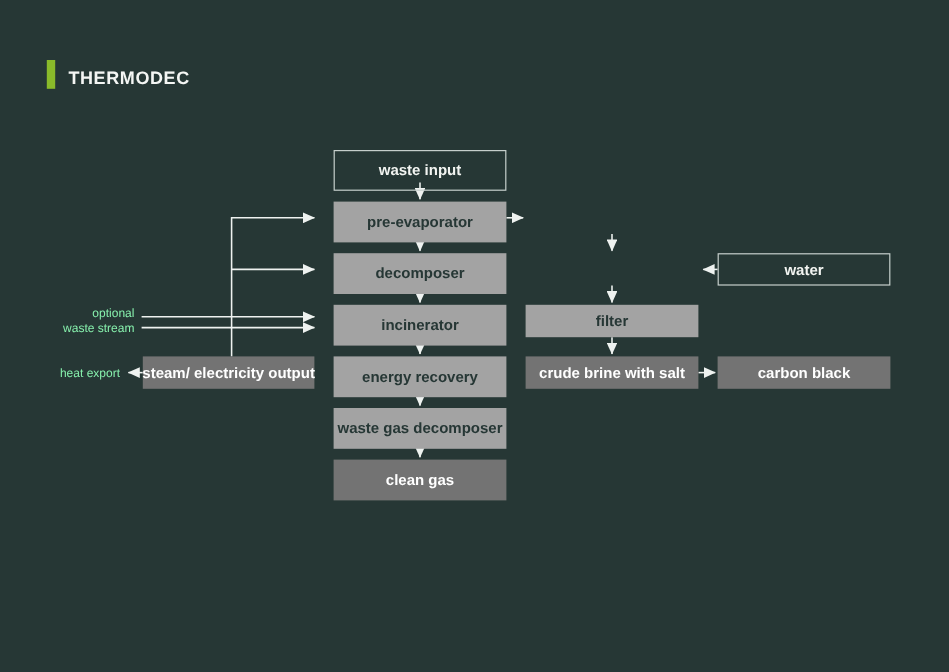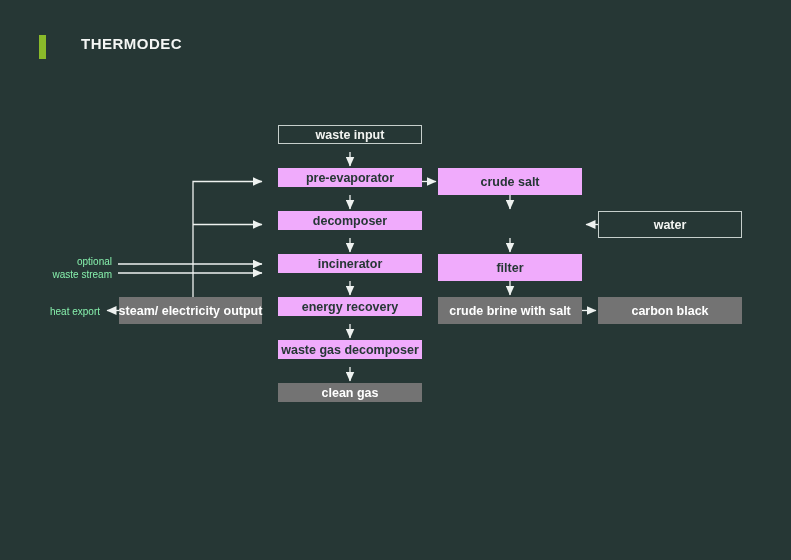--- a/index.html
+++ b/index.html
@@ -5,39 +5,39 @@
   html,body{margin:0;padding:0;}
   body{
     width:791px;height:560px;
     background:#263735;
     font-family:"Liberation Sans",sans-serif;
     overflow:hidden;
   }
   .canvas{position:relative;width:791px;height:560px;background:#263735;}
 
   
-  .title-block{position:absolute;left:39px;top:35px;display:flex;align-items:flex-start;gap:24px;}
+  .title-block{position:absolute;left:39px;top:50px;display:flex;align-items:flex-end;}
   .title-bar{width:7px;height:24px;background:#8aba2a;margin-right:11px;}
   .title-text{
     color:#f4f6f4;font-size:15px;font-weight:bold;letter-spacing:0.5px;
   }
 
   
   .node{
     position:absolute;
     display:flex;align-items:center;justify-content:center;
     font-size:12.5px;font-weight:bold;
     box-sizing:border-box;
     white-space:nowrap;
   }
-  .node.white{background:#f0abfc;color:#263735;}
+  .node.white{background:#a3a3a3;color:#263735;}
   .node.green{background:#737373;color:#ffffff;}
   .node.outline{background:transparent;border:1px solid #c6cfcc;color:#f2f4f1;}
 
-  .col-c{left:278px;width:144px;height:19px;}
+  .col-c{left:278px;width:144px;height:34px;}
   .col-r{left:438px;width:144px;height:27px;}
   .col-f{left:598px;width:144px;height:27px;}
 
   
   .side-label{
     position:absolute;color:#86efac;font-size:10px;font-weight:normal;
     text-align:right;line-height:13px;white-space:nowrap;
   }
 
   svg.arrows{position:absolute;left:0;top:0;width:791px;height:560px;pointer-events:none;}
@@ -84,21 +84,20 @@
   </svg>
 
   <div class="node outline col-c" style="top:125px">waste input</div>
   <div class="node white col-c" style="top:168px">pre-evaporator</div>
   <div class="node white col-c" style="top:211px">decomposer</div>
   <div class="node white col-c" style="top:254px">incinerator</div>
   <div class="node white col-c" style="top:297px">energy recovery</div>
   <div class="node white col-c" style="top:340px">waste gas decomposer</div>
   <div class="node green col-c" style="top:383px">clean gas</div>
 
-  <div class="node white col-r" style="top:168px">crude salt</div>
   <div class="node white col-r" style="top:254px">filter</div>
   <div class="node green col-r" style="top:297px">crude brine with salt</div>
 
   <div class="node outline col-f" style="top:211px">water</div>
   <div class="node green col-f" style="top:297px">carbon black</div>
 
   <div class="node green" style="left:119px;top:297px;width:143px;height:27px;">steam/ electricity output</div>
 
   <div class="side-label" style="top:255px;right:679px;">
     <div>optional</div>

